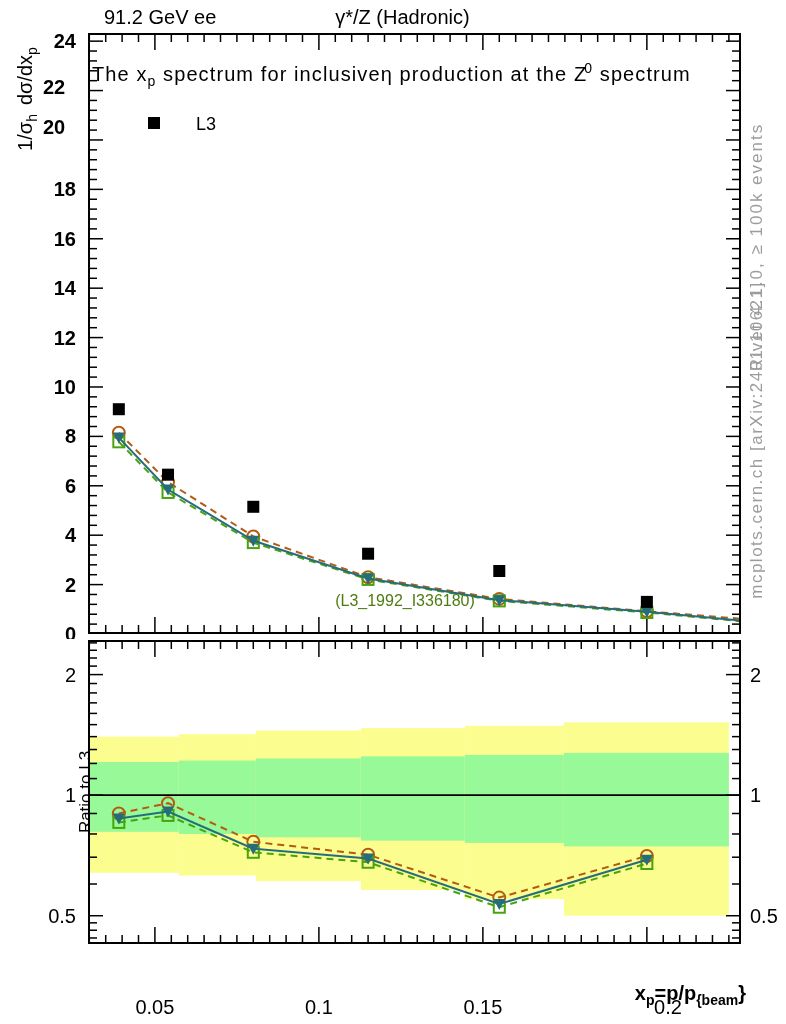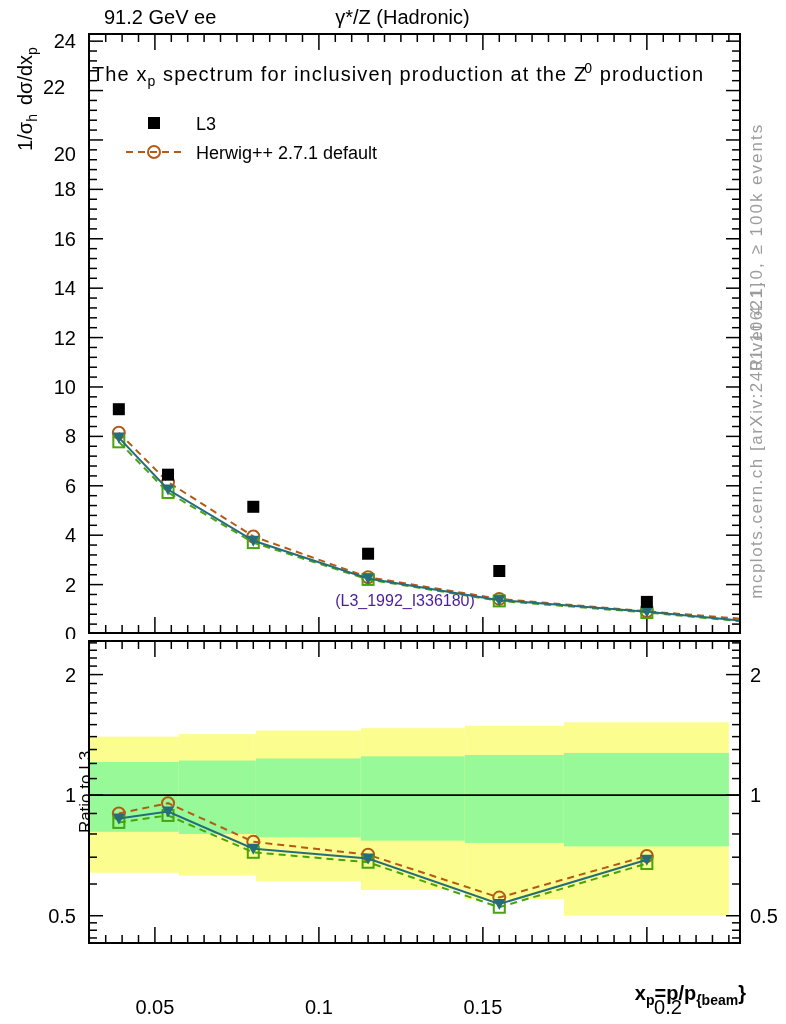--- a/index.html
+++ b/index.html
@@ -10,65 +10,58 @@
   .title{font-size:20px;letter-spacing:1.1px;white-space:nowrap;}
   .title sub,.title sup,.xtitle sub{font-size:14px;}
   .vtext{position:absolute;white-space:nowrap;transform:translate(-50%,-50%) rotate(-90deg);}
   .ylab-main{font-size:20px;}
   .ylab-main sub{font-size:14px;}
   .gap-l{margin-left:9px;}
   .ylab-ratio{font-size:17px;}
   .sidenote{font-size:17px;color:#9c9c9c;letter-spacing:2px;}
   .ticklabel{position:absolute;font-size:20px;line-height:22px;}
   .ylabels-main{left:30px;top:23px;width:52px;height:616px;overflow:hidden;}
-  .ylabels-main .ticklabel{right:6px;text-align:right;width:44px;}
+  .ylabels-main .ticklabel{right:6px;text-align:right;width:44px;font-weight:bold;}
   .ylabels-ratio-l{left:30px;top:640px;width:52px;height:304px;}
   .ylabels-ratio-l .ticklabel{right:6px;text-align:right;width:44px;}
   .ylabels-ratio-r{left:746px;top:640px;width:40px;height:304px;}
   .ylabels-ratio-r .ticklabel{left:4px;text-align:left;width:36px;}
   .xlabels{left:88px;top:948px;width:653px;height:30px;margin-top:44px;}
   .xlabels .ticklabel{text-align:center;width:70px;top:4px;}
   .xtitle{font-size:20px;white-space:nowrap;}
-  .watermark{font-size:16px;color:#4c1d95;text-align:center;white-space:nowrap;}
+  .watermark{font-size:16px;color:#4d7c0f;text-align:center;white-space:nowrap;}
   .legend{left:126px;top:106px;width:330px;}
   .legend-row{display:flex;align-items:flex-end;height:29px;}
   .legend-sample{width:56px;height:24px;flex:0 0 56px;}
   .legend-label{font-size:18px;margin-left:14px;white-space:nowrap;}
   svg{display:block;}
 </style>
 </head>
 <body>
 
 <div id="stage">
 
   <div class="abs hdr" style="left:104px;top:6px;">91.2 GeV ee</div>
   <div class="abs hdr" style="left:76px;top:6px;width:653px;text-align:center;">γ*/Z (Hadronic)</div>
 
-  <div class="abs title" style="left:92px;top:60px;"><span>The x</span><sub>p</sub><span> spectrum for inclusiveη production at the Z</span><sup style="margin-left:-3px;">0</sup><span> production</span></div>
+  <div class="abs title" style="left:92px;top:60px;"><span>The x</span><sub>p</sub><span> spectrum for inclusiveη production at the Z</span><sup style="margin-left:-3px;">0</sup><span> spectrum</span></div>
 
   <div class="vtext ylab-main" style="left:27px;top:99px;"><span>1/σ</span><sub>h</sub><span class="gap-l">dσ/dx</span><sub>p</sub></div>
   <div class="vtext ylab-ratio" style="left:86px;top:792px;">Ratio to L3</div>
   <div class="vtext sidenote" style="left:757px;top:247px;">Rivet 4.1.0, ≥ 100k events</div>
   <div class="vtext sidenote" style="left:757px;top:440px;letter-spacing:1.5px;">mcplots.cern.ch [arXiv:2401.10621]</div>
 
   <div class="abs watermark" style="left:285px;top:592px;width:240px;">(L3_1992_I336180)</div>
 
   <div class="abs legend" id="legend">
       <div class="legend-row">
         <svg width="56" height="24" class="legend-sample">
           <rect x="22" y="6" width="12" height="12" fill="#000000"></rect>
         </svg>
         <span class="legend-label">L3</span>
-      </div>
-      <div class="legend-row">
-        <svg width="56" height="24" class="legend-sample">
-          <line x1="0" y1="12" x2="56" y2="12" stroke="#b45a14" stroke-width="2" stroke-dasharray="7 5"></line>
-          <circle cx="28" cy="12" r="6" fill="none" stroke="#b45a14" stroke-width="2"></circle>
-        </svg>
-        <span class="legend-label">Herwig++ 2.7.1 default</span>
       </div>
     </div>
 
   <div class="abs" style="left:88px;top:33px;width:653px;height:601px;">
     <svg id="main-svg" width="653" height="601">
         <g>
           <line x1="1" y1="591.1191944101932" x2="9" y2="591.1191944101932" stroke="#000" stroke-width="1.5"></line>
           <line x1="652" y1="591.1191944101932" x2="644" y2="591.1191944101932" stroke="#000" stroke-width="1.5"></line>
           <line x1="1" y1="581.2383888203864" x2="9" y2="581.2383888203864" stroke="#000" stroke-width="1.5"></line>
           <line x1="652" y1="581.2383888203864" x2="644" y2="581.2383888203864" stroke="#000" stroke-width="1.5"></line>
@@ -495,21 +488,21 @@
       <div class="ticklabel" style="top: 600px;">0</div>
       <div class="ticklabel" style="top: 550.596px;">2</div>
       <div class="ticklabel" style="top: 501.192px;">4</div>
       <div class="ticklabel" style="top: 451.788px;">6</div>
       <div class="ticklabel" style="top: 402.384px;">8</div>
       <div class="ticklabel" style="top: 352.98px;">10</div>
       <div class="ticklabel" style="top: 303.576px;">12</div>
       <div class="ticklabel" style="top: 254.172px;">14</div>
       <div class="ticklabel" style="top: 204.768px;">16</div>
       <div class="ticklabel" style="top: 155.364px;">18</div>
-      <div class="ticklabel" style="top: 120px;">20</div>
+      <div class="ticklabel" style="top: 93px; text-align: center;">20</div>
       <div class="ticklabel" style="top: 53px; text-align: center;">22</div>
       <div class="ticklabel" style="top: 7.15166px;">24</div>
     </div>
   <div class="abs ylabels-ratio-l" id="ylabels-ratio-l">
       <div class="ticklabel" style="top: 264.73px;">0.5</div>
       <div class="ticklabel" style="top: 144.16px;">1</div>
       <div class="ticklabel" style="top: 23.5894px;">2</div>
     </div>
   <div class="abs ylabels-ratio-r" id="ylabels-ratio-r">
       <div class="ticklabel" style="top: 264.73px;">0.5</div>

